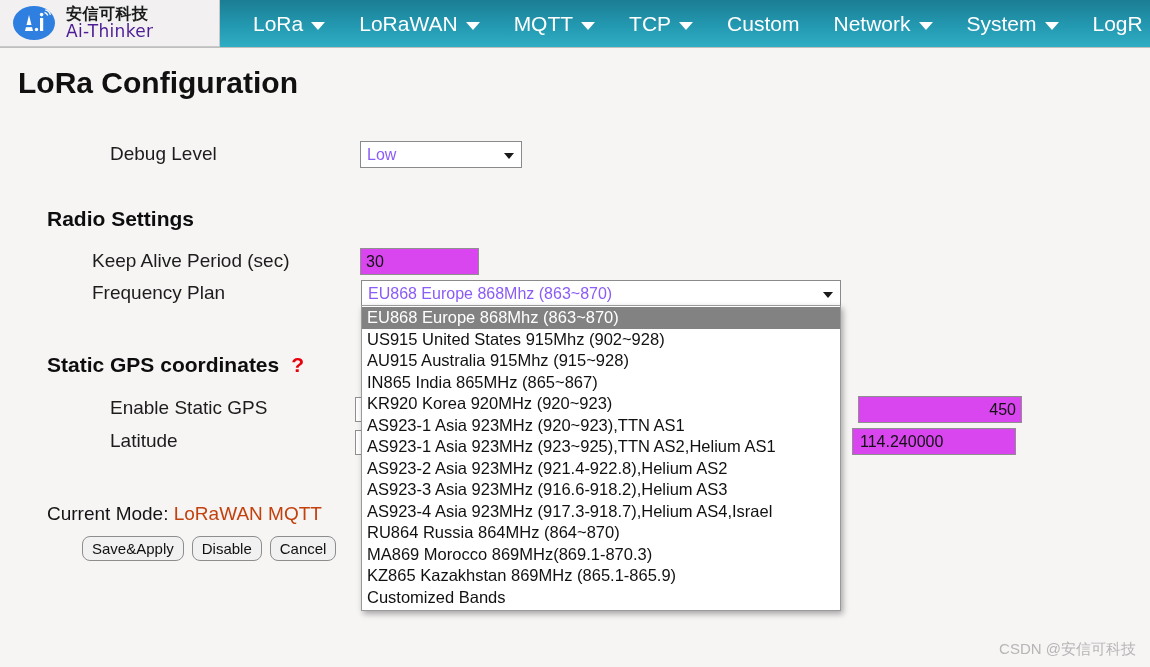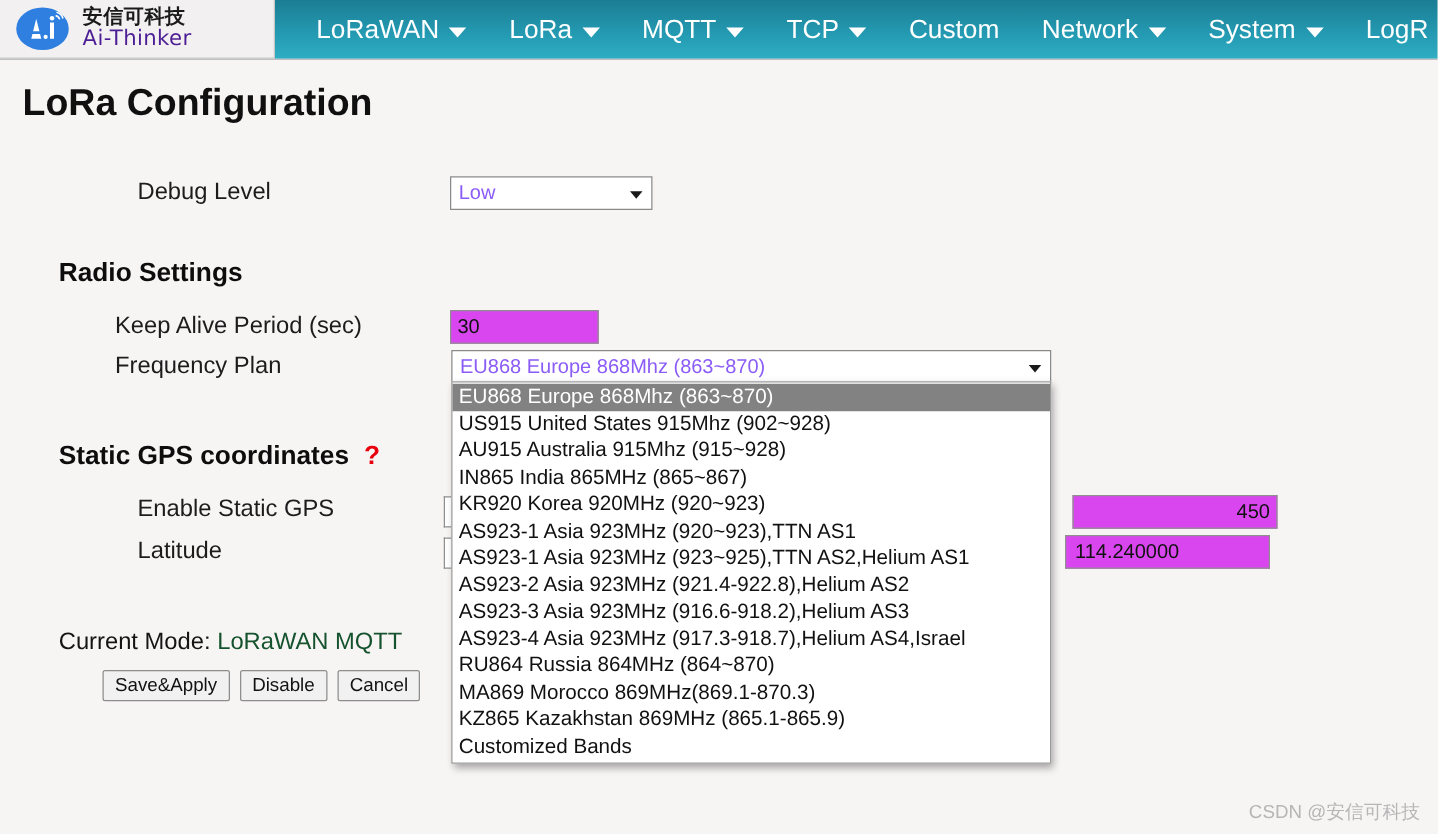--- a/index.html
+++ b/index.html
@@ -139,30 +139,30 @@
   .dd-option.selected {
     background: #828282;
     color: #ffffff;
   }
 
   
   #mode-line {
     position: absolute; left: 47px; top: 503px;
     font-size: 19px; color: #141414;
   }
-  #mode-value { color: #14532d; }
+  #mode-value { color: #c2410c; }
 
   #btn-row {
     position: absolute; left: 82px; top: 536px;
     display: flex; gap: 8px; z-index: 10;
   }
   .btn {
     background: #f1f1f1;
     border: 1px solid #8d8d8d;
-    border-radius: 2px;
+    border-radius: 8px;
     font-size: 15px; color: #111;
     padding: 3px 9px;
     cursor: pointer;
     font-family: "Liberation Sans", sans-serif;
   }
 
   #watermark {
     position: absolute; right: 14px; bottom: 8px;
     font-size: 15px; color: #b6b6b6;
   }
@@ -184,25 +184,25 @@
       <path d="M33.2 5.8 a7 7 0 0 1 5.2 5.0" stroke="#ffffff" stroke-width="1.3" fill="none"></path>
     </svg>
     <div id="brand-text">
       <div id="brand-cn">安信可科技</div>
       <div id="brand-en">Ai-Thinker</div>
     </div>
   </div>
 
   <div id="navitems">
     <div class="navitem">
+      <span>LoRa</span>
+      <span class="caret"></span>
+    </div>
+    <div class="navitem">
       <span>LoRaWAN</span>
-      <span class="caret"></span>
-    </div>
-    <div class="navitem">
-      <span>LoRa</span>
       <span class="caret"></span>
     </div>
     <div class="navitem">
       <span>MQTT</span>
       <span class="caret"></span>
     </div>
     <div class="navitem">
       <span>TCP</span>
       <span class="caret"></span>
     </div>

